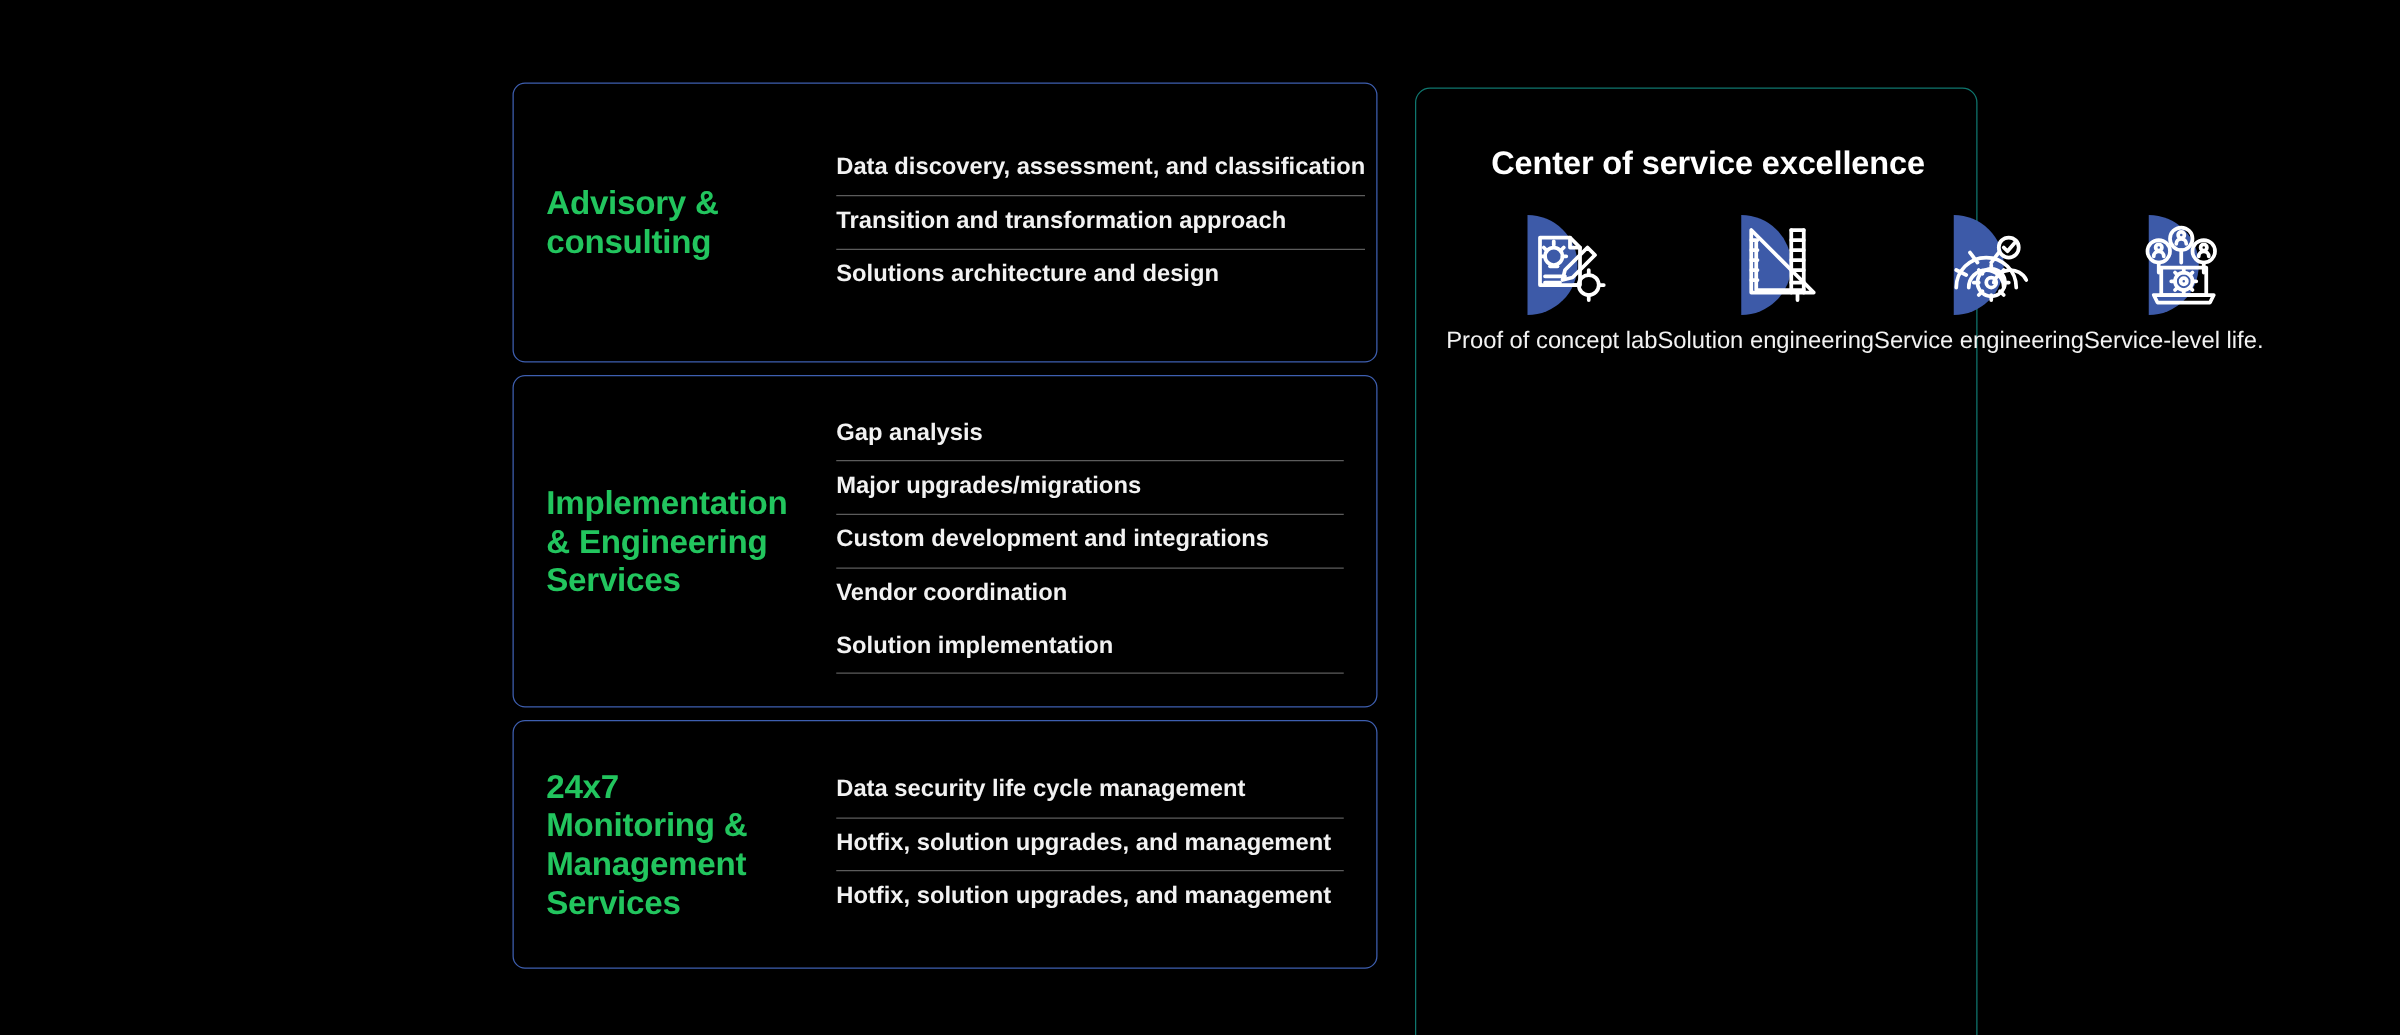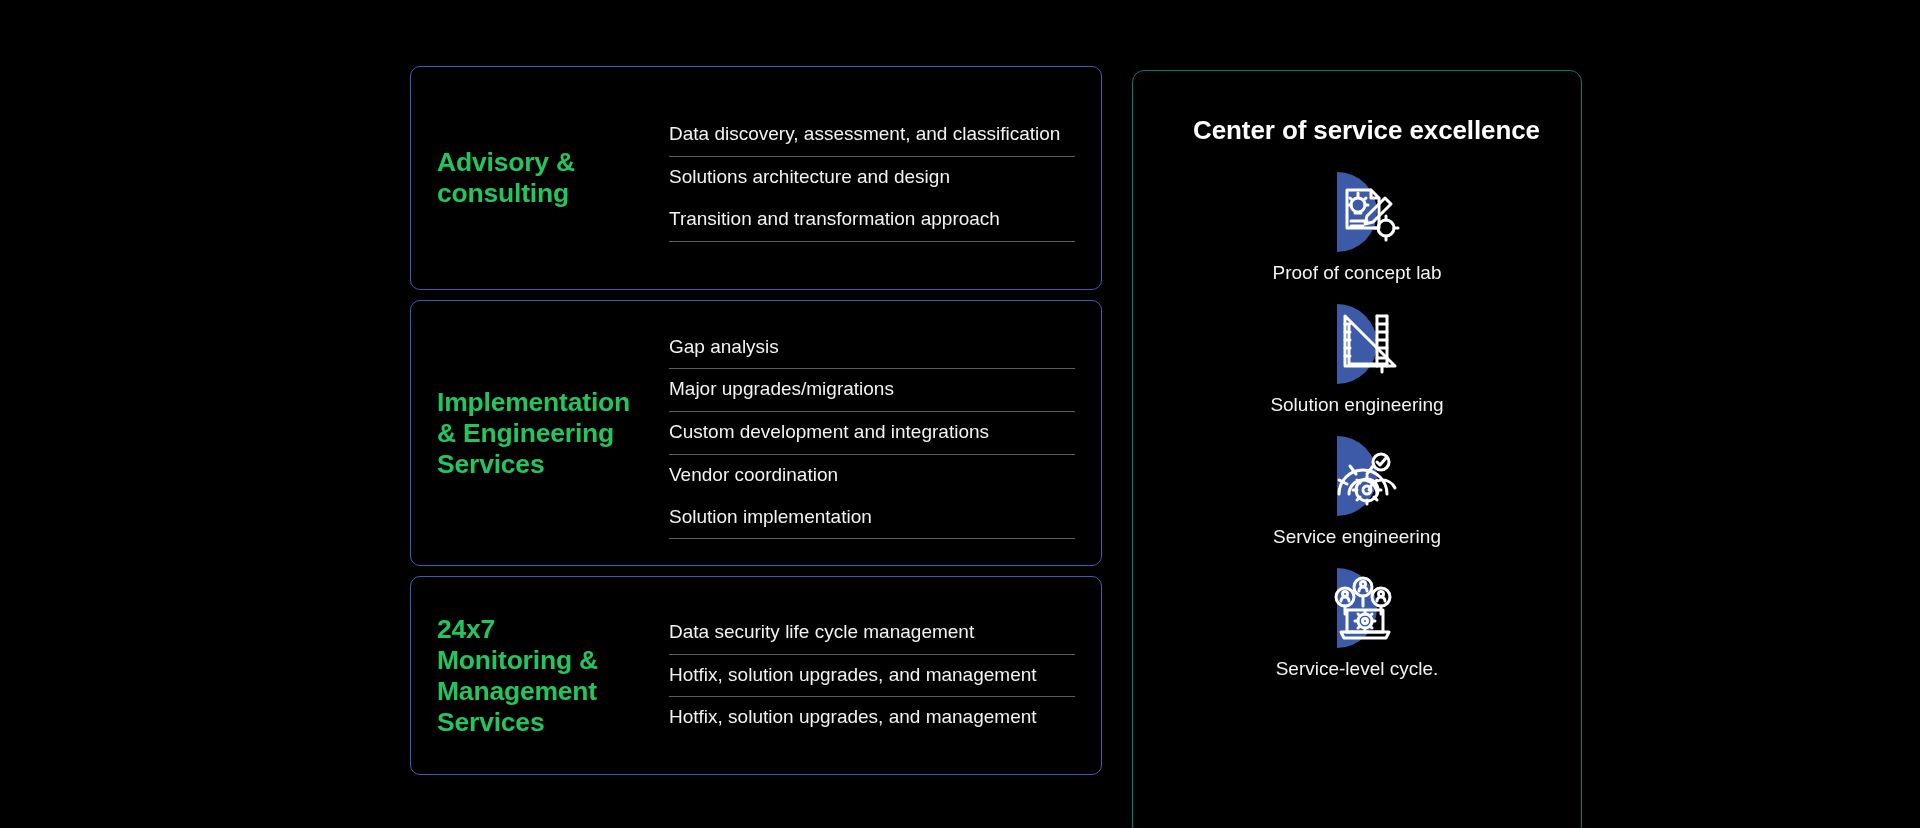--- a/index.html
+++ b/index.html
@@ -45,20 +45,21 @@
     line-height: 1.17;
     letter-spacing: -0.2px;
     white-space: pre-line;
     padding-right: 12px;
   }
   .svc-items {
     flex: 1 1 auto;
     display: flex;
     flex-direction: column;
     justify-content: center;
+    font-weight: bold;
   }
   .svc-item {
     color: #f2f2f2;
     font-size: 19px;
     line-height: 1.2;
     padding: 9px 0 10px 0;
     border-bottom: 1px solid #5c5c5c;
     white-space: nowrap;
   }
   .svc-item.last { border-bottom: none; }
@@ -78,21 +79,20 @@
   .cose-title {
     color: #ffffff;
     font-size: 26px;
     font-weight: bold;
     letter-spacing: -0.1px;
     margin: 14px 0 0 36px;
   }
   .cose-list {
     margin-top: 18px;
     display: flex;
-    flex-direction: column;
     text-align: center;
   }
   .cose-item {
     display: flex;
     flex-direction: column;
     align-items: center;
     margin-bottom: 12px;
   }
   .cose-icon {
     width: 96px;
@@ -112,22 +112,22 @@
 
 <div class="canvas">
 
   <div class="left-col">
 
     <div class="svc-card c1">
       <div class="svc-title">Advisory &amp;
 consulting</div>
       <div class="svc-items">
         <div class="svc-item">Data discovery, assessment, and classification</div>
+        <div class="svc-item">Transition and transformation approach</div>
         <div class="svc-item last">Solutions architecture and design</div>
-        <div class="svc-item">Transition and transformation approach</div>
       </div>
     </div>
 
     <div class="svc-card c2">
       <div class="svc-title">Implementation
 &amp; Engineering
 Services</div>
       <div class="svc-items">
         <div class="svc-item">Gap analysis</div>
         <div class="svc-item">Major upgrades/migrations</div>
@@ -231,19 +231,19 @@
               <circle cx="72" cy="34" r="2.5"></circle>
               <path d="M54 36 v10 M36 46 v8 M72 46 v8"></path>
               <path d="M38 50 h36 v22 h-36 Z"></path>
               <path d="M32 72 h48 l-3 6 h-42 Z"></path>
               <circle cx="56" cy="61" r="7"></circle>
               <path d="M56 51 v3 M56 68 v3 M46 61 h3 M63 61 h3 M49 54 l2 2 M61 66 l2 2 M63 54 l-2 2 M51 66 l-2 2"></path>
               <circle cx="56" cy="61" r="2.5"></circle>
             </g>
           </svg>
         </span>
-        <span class="cose-label">Service-level cycle.</span>
+        <span class="cose-label">Service-level life.</span>
       </div>
 
     </div>
   </div>
 
 </div>
 
 </body></html>

